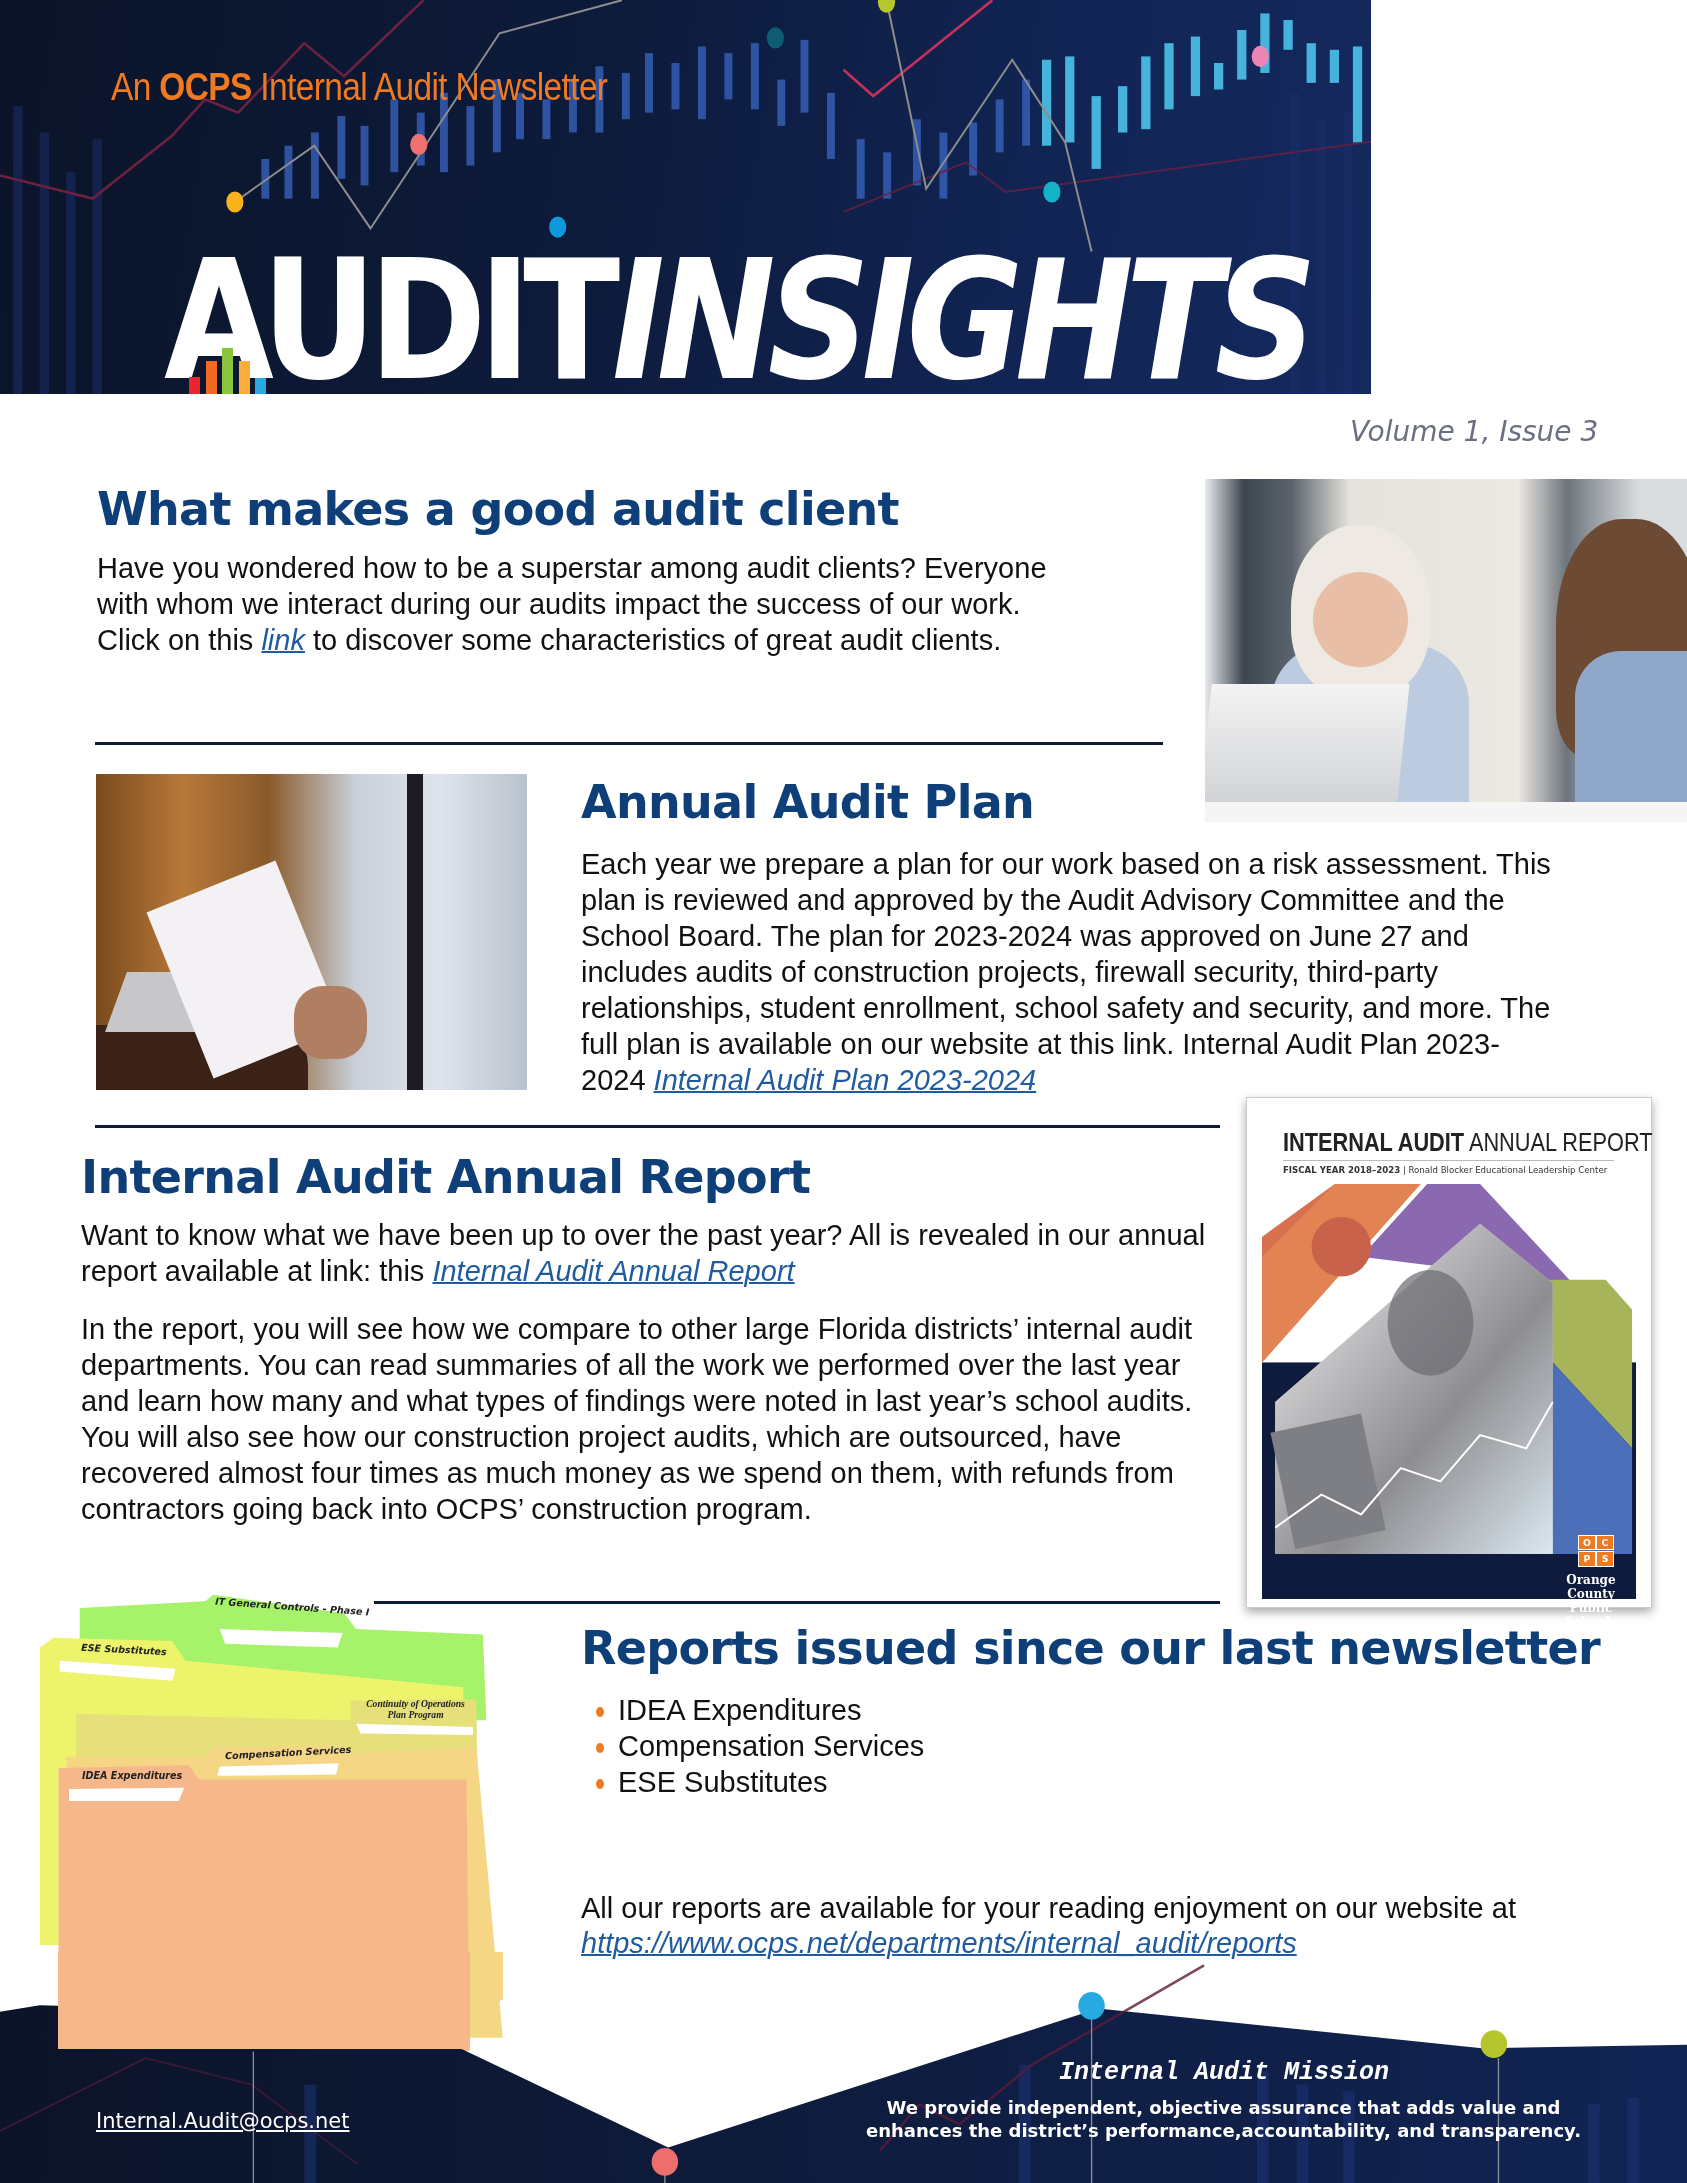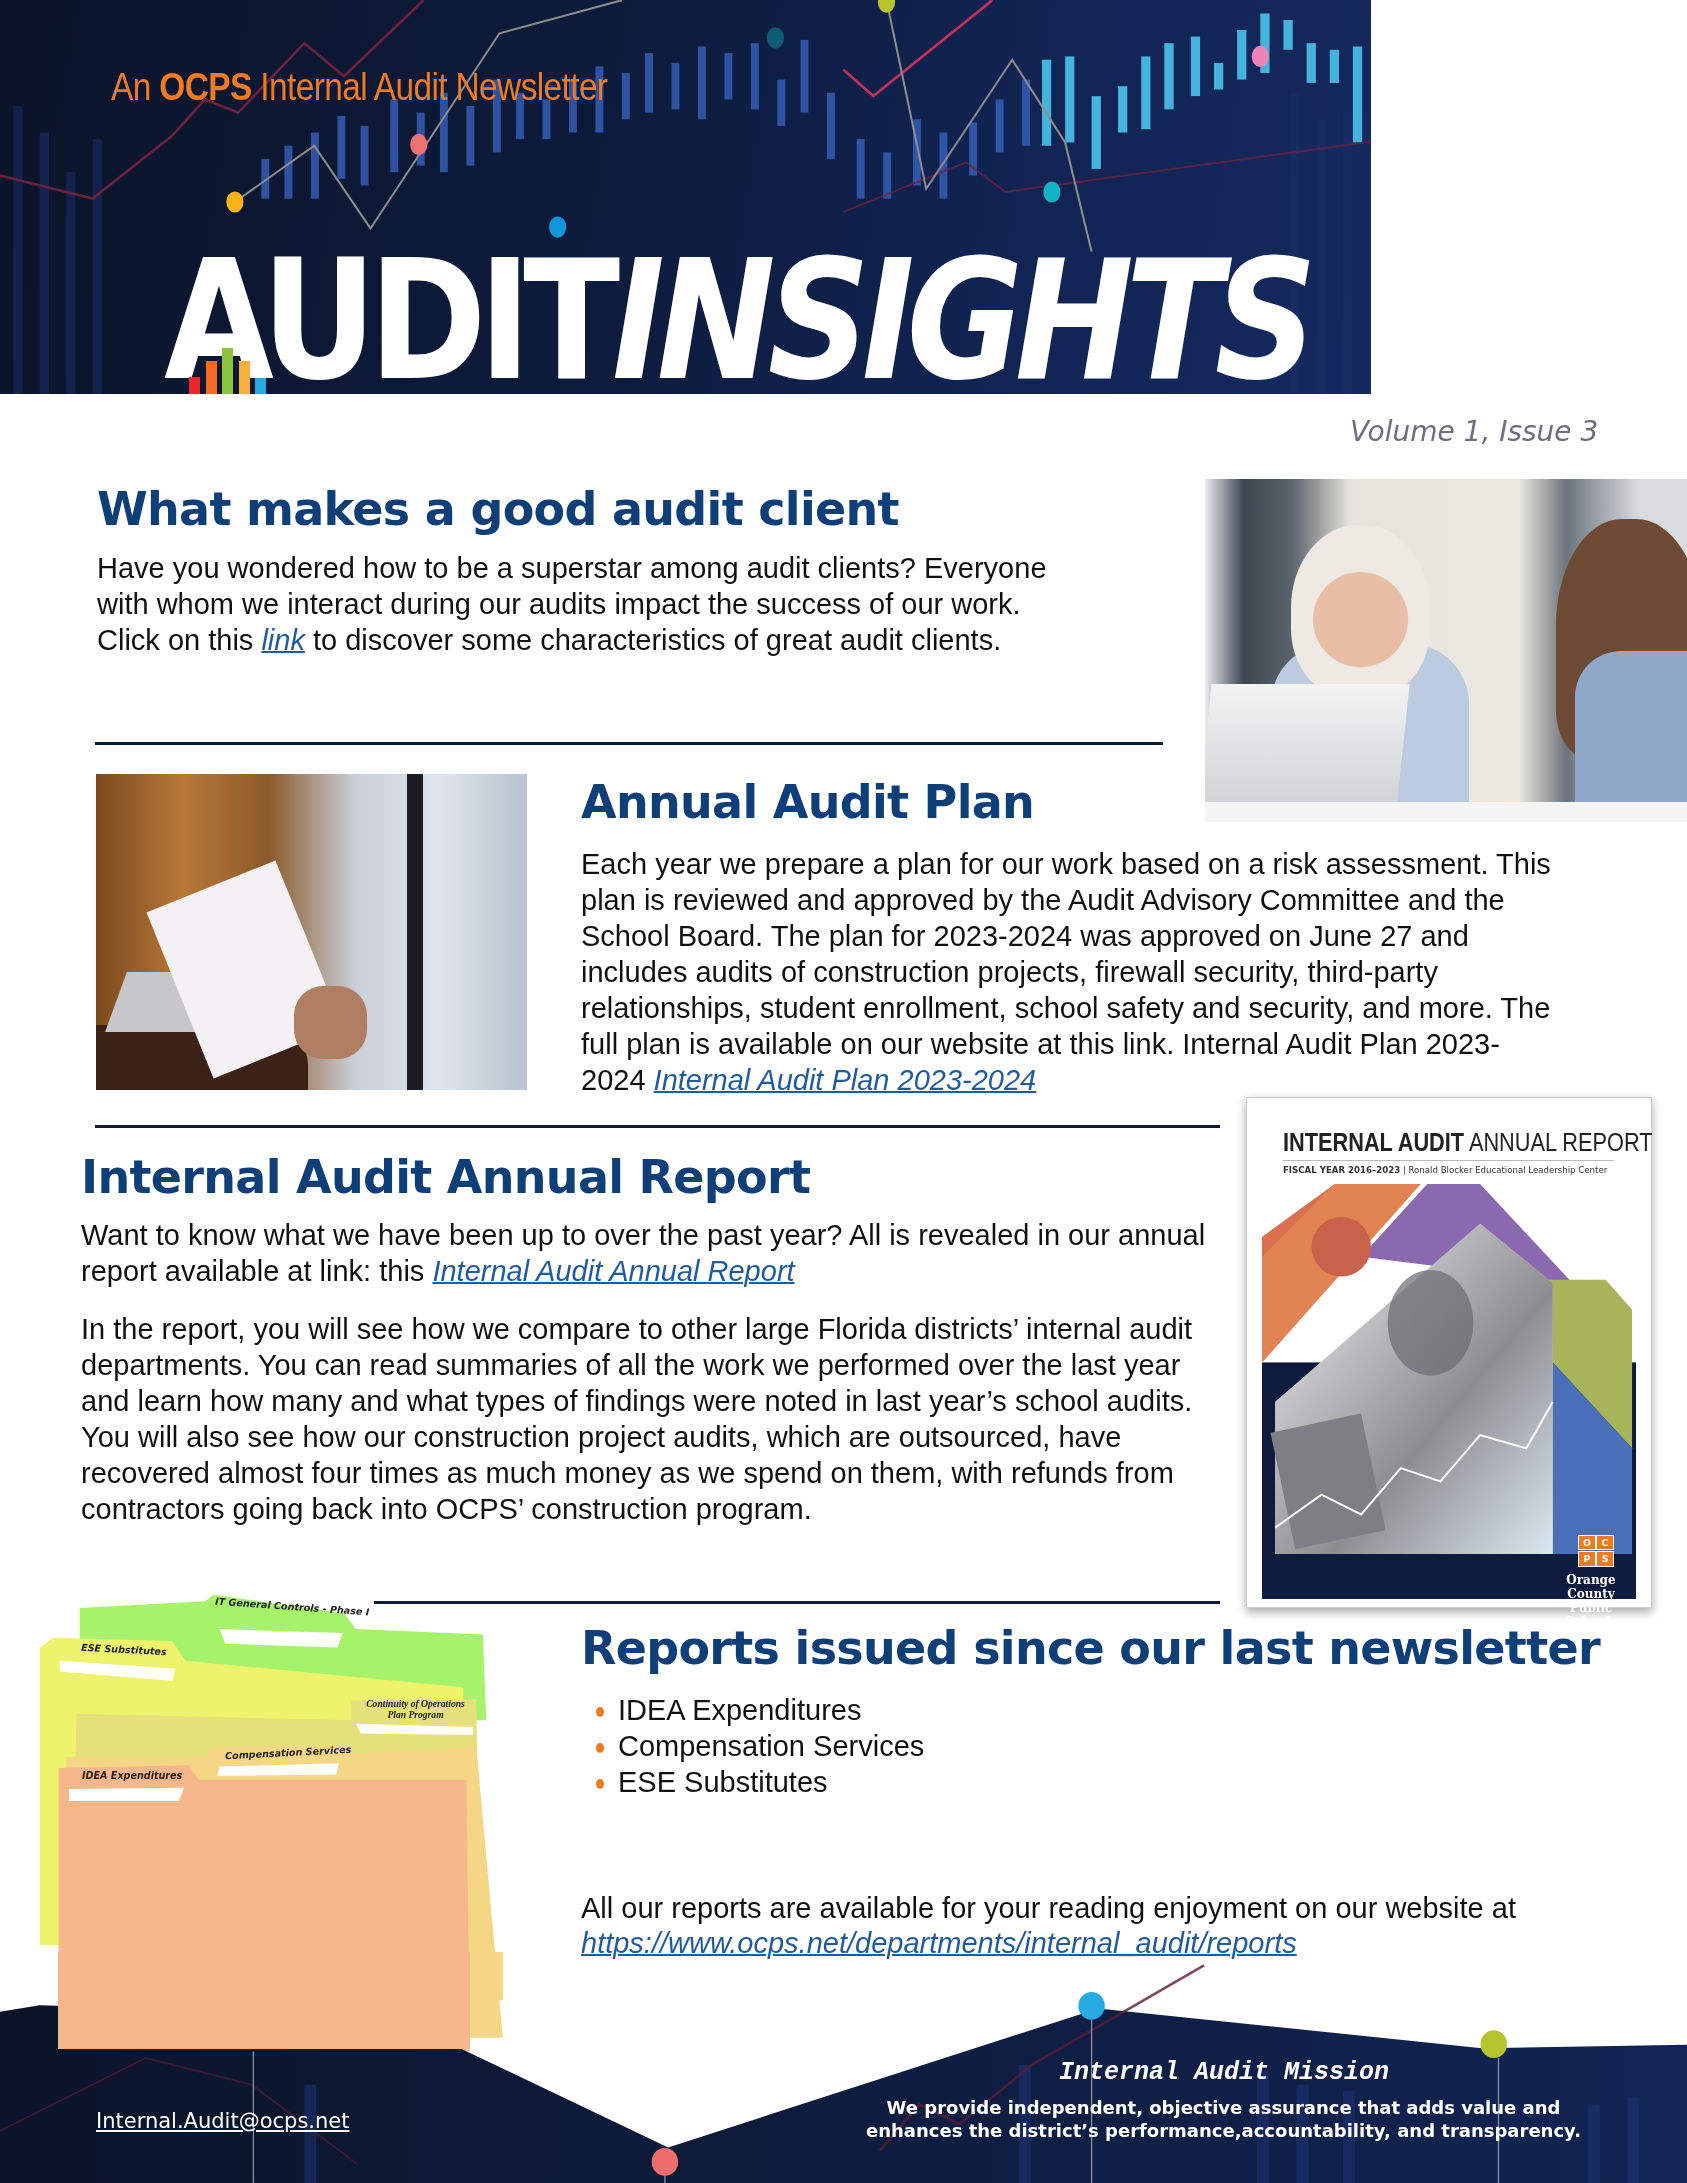--- a/index.html
+++ b/index.html
@@ -232,21 +232,21 @@
 
 <div class="abs rule" style="left:95px;top:1125px;width:1125px;"></div>
 
 <div class="abs h2" style="left:81px;top:1150px;">Internal Audit Annual Report</div>
 <div class="abs para" style="left:81px;top:1217px;width:1138px;"><span>Want to know what we have been up to over the past year? All is revealed in our annual report available at link: this </span><a class="link" href="#">Internal Audit Annual Report</a></div>
 <div class="abs para" style="left:81px;top:1311px;width:1125px;">In the report, you will see how we compare to other large Florida districts’ internal audit departments. You can read summaries of all the work we performed over the last year and learn how many and what types of findings were noted in last year’s school audits. You will also see how our construction project audits, which are outsourced, have recovered almost four times as much money as we spend on them, with refunds from contractors going back into OCPS’ construction program.</div>
 
 <div class="abs cover">
   <div class="abs cover-title"><b>INTERNAL AUDIT</b><span> ANNUAL REPORT</span></div>
   <div class="abs cover-line"></div>
-  <div class="abs cover-sub"><b>FISCAL YEAR  2016–2023</b><span>  |  </span><span>Ronald Blocker Educational Leadership Center</span></div>
+  <div class="abs cover-sub"><b>FISCAL YEAR  2018–2023</b><span>  |  </span><span>Ronald Blocker Educational Leadership Center</span></div>
   <div class="abs cover-art">
     <svg width="374" height="415" viewBox="0 0 566 628">
       <rect x="0" y="270" width="566" height="358" fill="#0f1b3d"></rect>
       <polygon points="0,80 110,0 240,0 0,270" fill="#d9704e"></polygon>
       <polygon points="110,0 240,0 0,270 0,110" fill="#e58b55" opacity="0.7"></polygon>
       <polygon points="150,110 250,0 330,0 470,150" fill="#8a69b0"></polygon>
       <polygon points="330,145 520,145 560,190 560,400 440,270" fill="#a8b45a"></polygon>
       <polygon points="440,270 560,400 560,560 440,560" fill="#4b6fb8"></polygon>
       <polygon points="20,330 330,60 440,150 440,560 150,560 20,560" fill="#cfd2d6"></polygon>
       <polygon points="20,330 330,60 440,150 440,560 150,560 20,560" fill="url(#fade)"></polygon>

